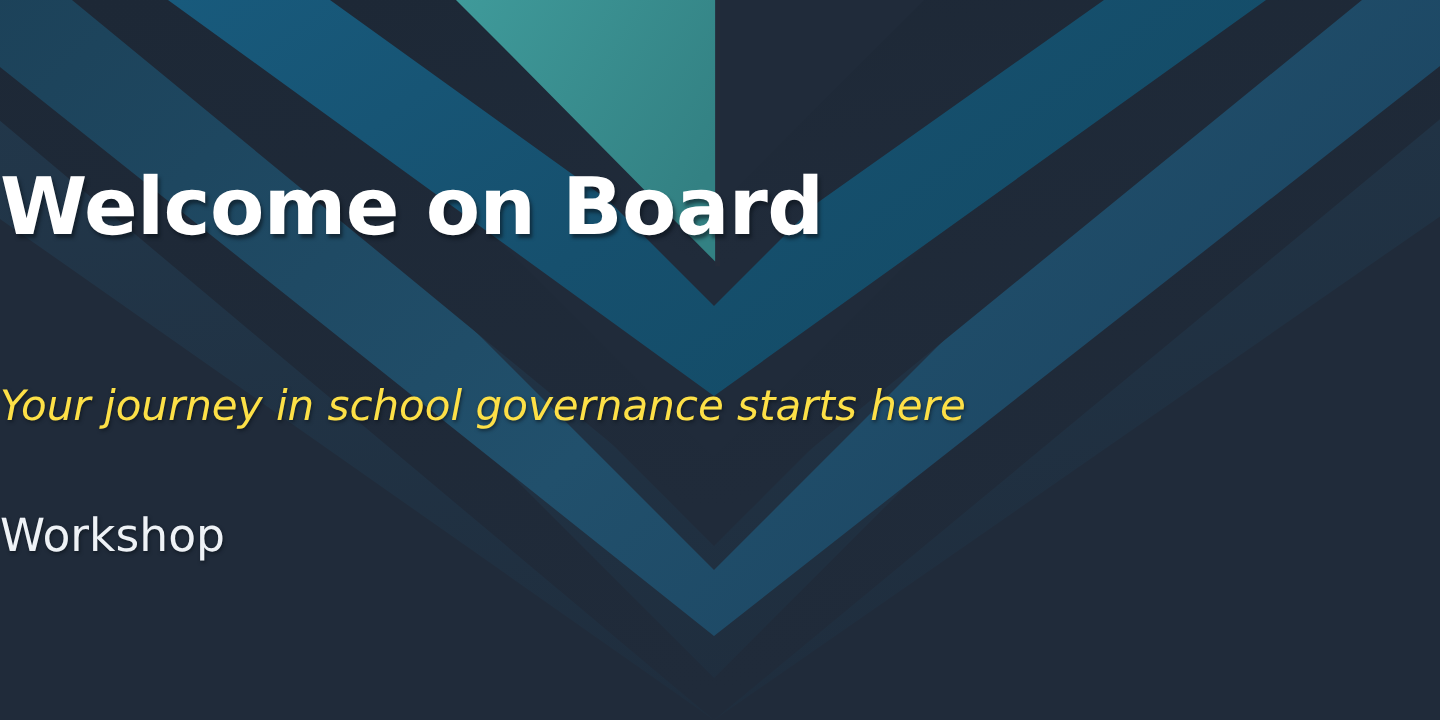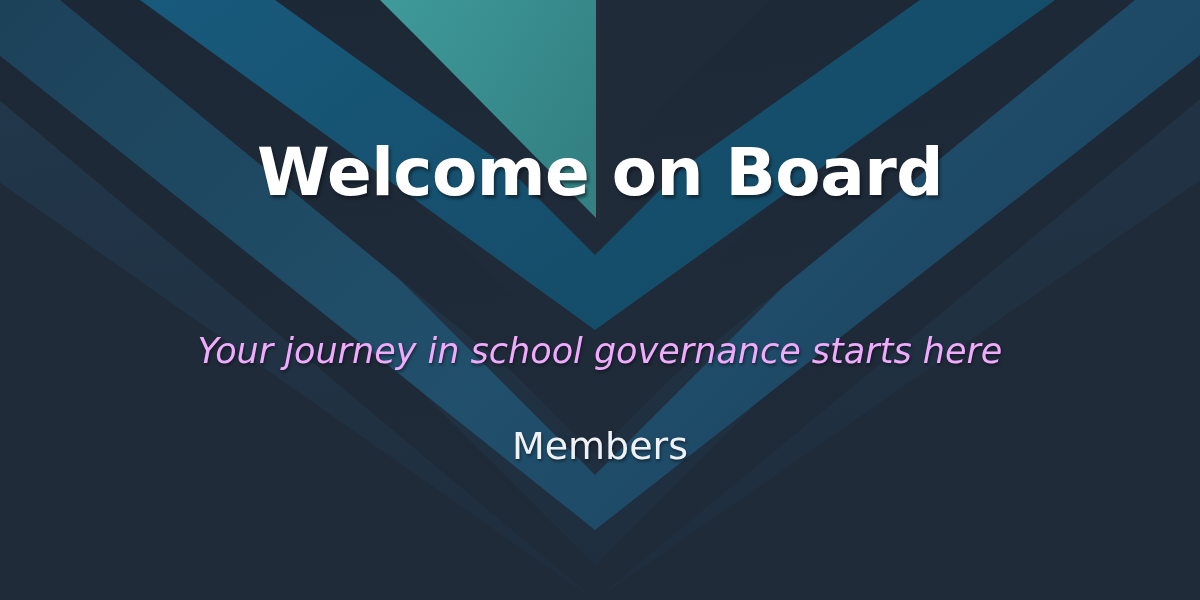--- a/index.html
+++ b/index.html
@@ -22,21 +22,20 @@
     height: 600px;
     display: block;
   }
   #content {
     position: absolute;
     inset: 0;
     display: flex;
     flex-direction: column;
     align-items: center;
     justify-content: flex-start;
-    text-align: center;
     z-index: 5;
     text-decoration: underline;
   }
   .title {
     margin: 0;
     position: absolute;
     left: 0;
     right: 0;
     top: 140px;
     font-size: 66px;
@@ -54,29 +53,29 @@
     right: 0;
     top: 234px;
     font-size: 40px;
     font-weight: 700;
     color: #ffffff;
     line-height: 1.0;
     letter-spacing: -0.2px;
     text-shadow: 2px 2px 3px rgba(10,16,24,0.55);
   }
   .tagline {
-    margin: 12px;
+    margin: 0;
     position: absolute;
     left: 0;
     right: 0;
     top: 322px;
     font-size: 35px;
     font-style: italic;
     font-weight: 400;
-    color: #f0abfc;
+    color: #fde047;
     line-height: 1.0;
     text-shadow: 1px 2px 3px rgba(10,16,24,0.6);
   }
   .eventtype {
     margin: 0;
     position: absolute;
     left: 0;
     right: 0;
     top: 427px;
     font-size: 38px;
@@ -132,16 +131,16 @@
     <polygon fill="url(#gradDark)" points="275,0 420,0 595,175 770,0 920,0 595,230"></polygon>
 
     <polygon fill="url(#gradTeal)" points="380,0 596,0 596,218 420,40"></polygon>
 
     <polygon fill="#2a2f3b" opacity="0.45" points="596,0 600,0 600,222 596,222"></polygon>
   </svg>
 
   <div id="content">
     <h1 class="title">Welcome on Board</h1>
     <p class="tagline">Your journey in school governance starts here</p>
-    <p class="eventtype">Members</p>
+    <p class="eventtype">Workshop</p>
   </div>
 
 </div>
 
 </body></html>

